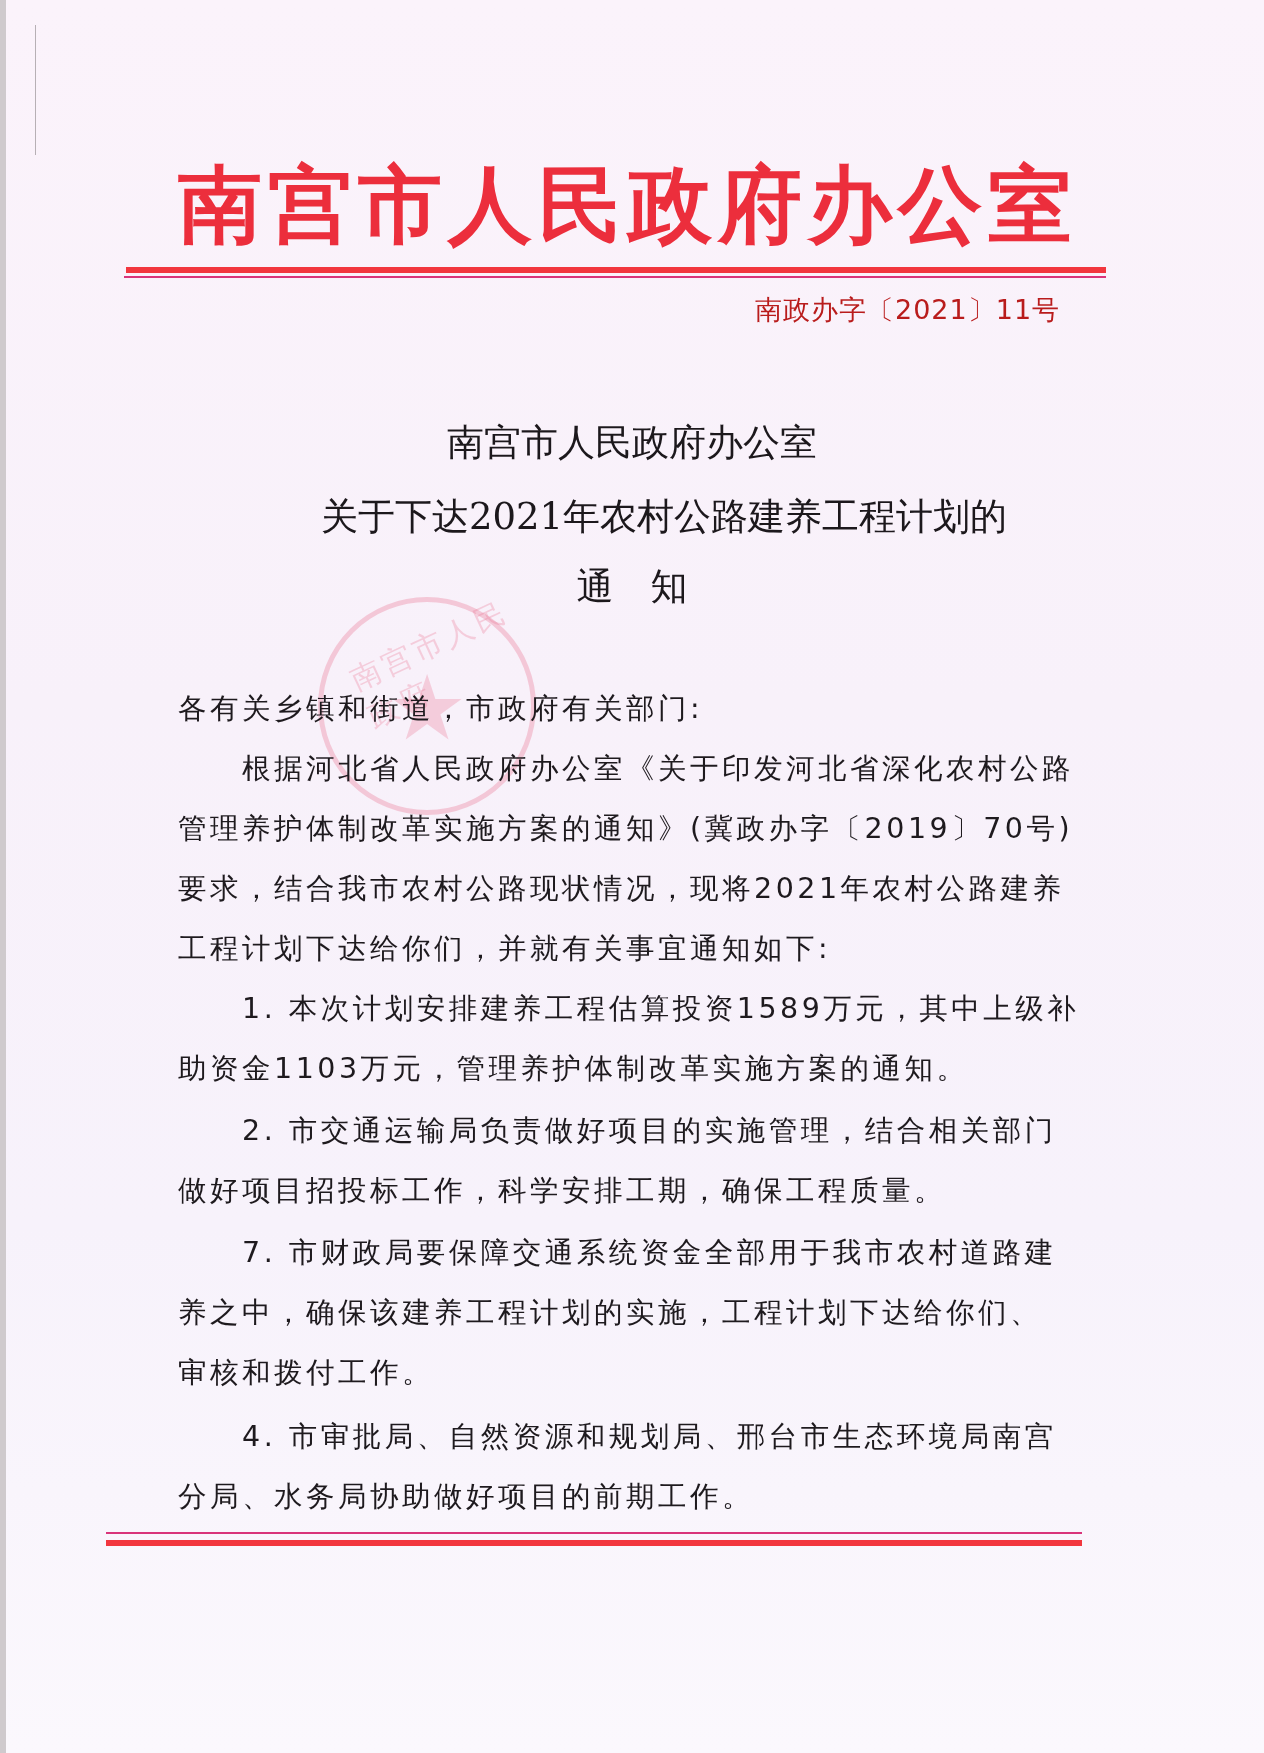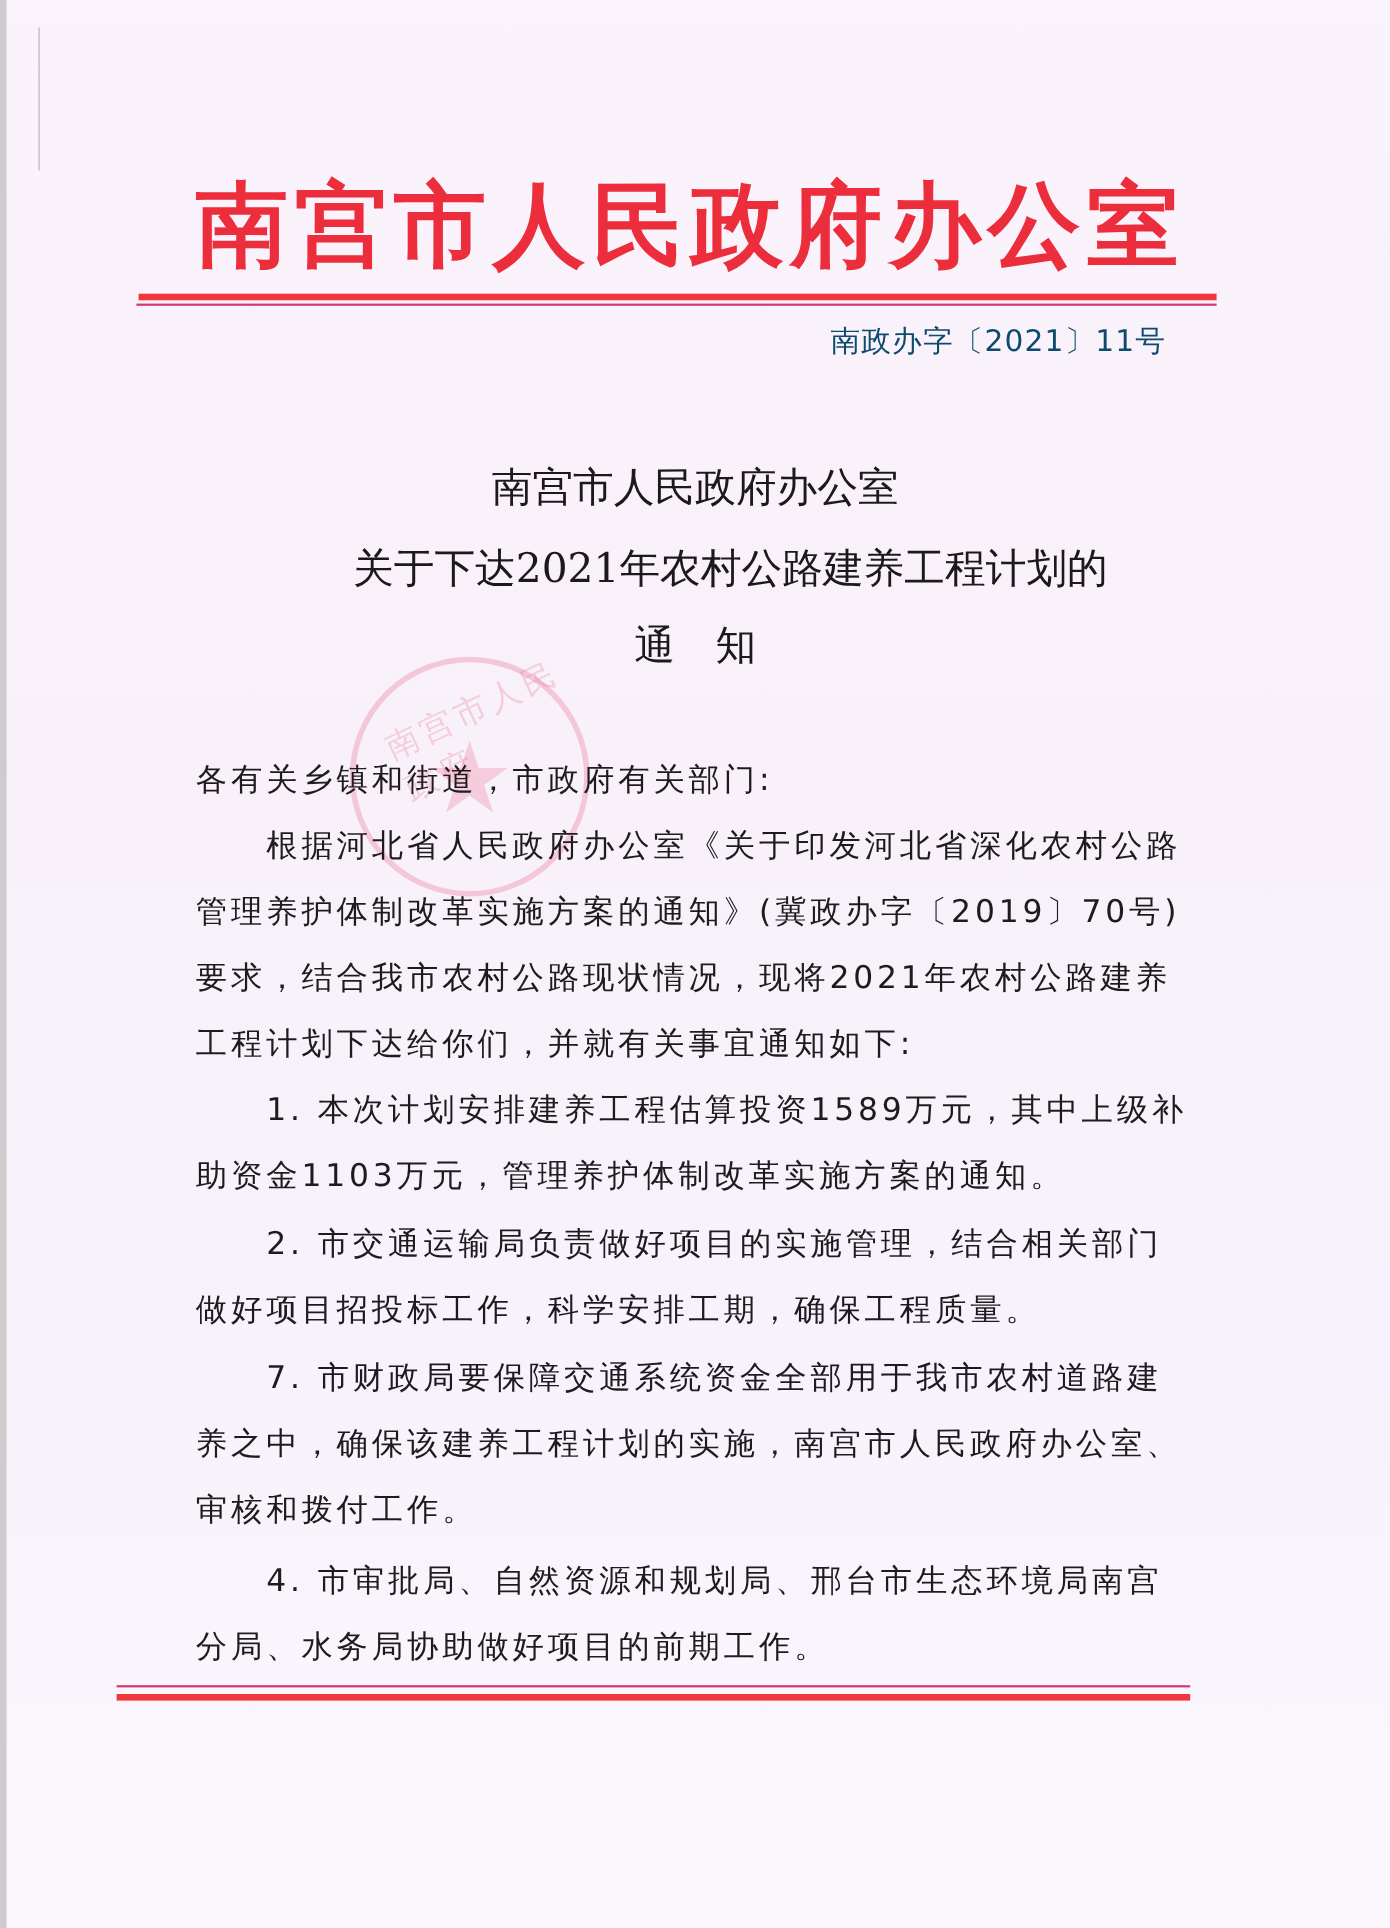--- a/index.html
+++ b/index.html
@@ -16,21 +16,21 @@
     position: absolute; left: 178px; top: 150px; width: 880px; height: 110px;
     color: #ec2e3c; font-family: "DejaVu Serif", "Liberation Serif", serif;
     font-weight: bold; font-size: 84px; letter-spacing: 6px; line-height: 110px;
     white-space: nowrap; text-align: left;
   }
   .rule-thick { position: absolute; background: #f2363e; }
   .rule-thin  { position: absolute; background: #d9347a; }
 
   .doc-number {
     position: absolute; left: 755px; top: 292px; font-size: 27px; letter-spacing: 1px;
-    font-family: "DejaVu Sans", "Liberation Sans", sans-serif; color: #0c4a6e;
+    font-family: "DejaVu Sans", "Liberation Sans", sans-serif; color: #b91c1c;
   }
 
   .title-line {
     position: absolute; left: 0; width: 1264px; text-align: center;
     font-size: 37px; color: #1c181c; white-space: nowrap;
   }
 
   .stamp {
     position: absolute; left: 318px; top: 597px; width: 218px; height: 218px;
     border: 5px solid rgba(236, 120, 150, 0.35); border-radius: 50%;
@@ -80,20 +80,20 @@
 <div class="body-text" style="top:870px;">要求，结合我市农村公路现状情况，现将2021年农村公路建养</div>
 <div class="body-text" style="top:930px;">工程计划下达给你们，并就有关事宜通知如下:</div>
 
 <div class="body-text" style="top:990px;">　　1. 本次计划安排建养工程估算投资1589万元，其中上级补</div>
 <div class="body-text" style="top:1050px;">助资金1103万元，管理养护体制改革实施方案的通知。</div>
 
 <div class="body-text" style="top:1112px;">　　2. 市交通运输局负责做好项目的实施管理，结合相关部门</div>
 <div class="body-text" style="top:1172px;">做好项目招投标工作，科学安排工期，确保工程质量。</div>
 
 <div class="body-text" style="top:1234px;">　　7. 市财政局要保障交通系统资金全部用于我市农村道路建</div>
-<div class="body-text" style="top:1294px;">养之中，确保该建养工程计划的实施，南宫市人民政府办公室、</div>
+<div class="body-text" style="top:1294px;">养之中，确保该建养工程计划的实施，工程计划下达给你们、</div>
 <div class="body-text" style="top:1354px;">审核和拨付工作。</div>
 
 <div class="body-text" style="top:1418px;">　　4. 市审批局、自然资源和规划局、邢台市生态环境局南宫</div>
 <div class="body-text" style="top:1478px;">分局、水务局协助做好项目的前期工作。</div>
 
 <div class="rule-thin" style="left:106px; top:1532px; width:976px; height:2px;"></div>
 <div class="rule-thick" style="left:106px; top:1540px; width:976px; height:6px;"></div>
 
 </body></html>

